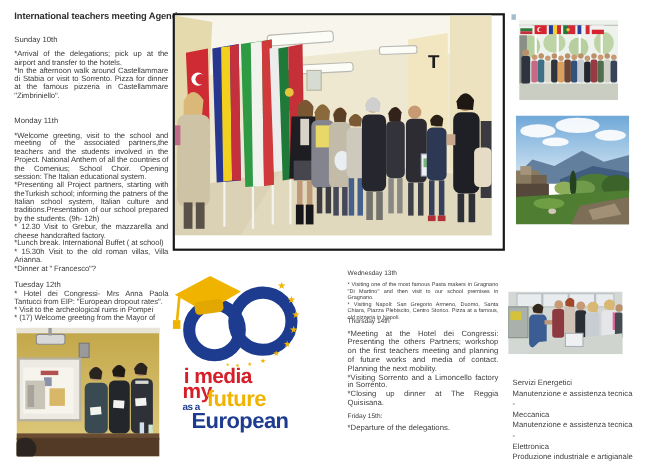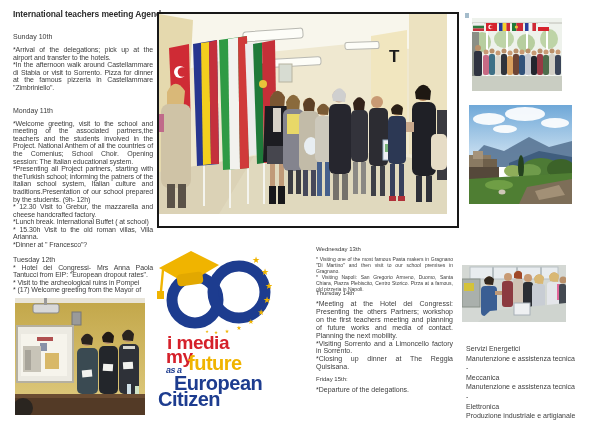--- a/index.html
+++ b/index.html
@@ -33,21 +33,21 @@
   .p3{left:469px;top:105px;}
   .p4{left:15px;top:298px;}
   .p5{left:462px;top:265px;}
   .tiny-mark{left:465px;top:13px;width:4px;height:5px;background:#a4bccb;}
   
   .logo{left:157px;top:246px;width:115px;height:170px;}
   .logo span{position:absolute;font-weight:bold;letter-spacing:-0.5px;line-height:1;}
   .lg-ilove{left:10px;top:87px;font-size:19px;color:#d5202a;}
   .lg-my{left:9px;top:101px;font-size:19px;color:#d5202a;text-align:center;}
   .lg-future{left:31px;top:107px;font-size:20px;color:#f0b400;}
-  .lg-asa{left:9px;top:120px;font-size:9px;color:#1d3c8f;letter-spacing:0;font-style:italic;}
+  .lg-asa{left:9px;top:120px;font-size:9px;color:#1d3c8f;letter-spacing:0;}
   .lg-euro{left:1px;top:127px;font-size:20px;color:#1d3c8f;margin-left:16px;}
   .lg-cit{left:1px;top:143px;font-size:20px;color:#1d3c8f;}
 </style>
 </head>
 <body>
 
 <div class="abs doc-title">International teachers meeting Agenda</div>
 
 <div class="abs col-left">
   <div class="sec1">
@@ -375,21 +375,20 @@
         <text x="70" y="87" font-size="5">★</text>
       <text x="59" y="88" font-size="4.5">★</text>
         <text x="50" y="87" font-size="4">★</text>
     </g>
   </svg>
   <span class="lg-ilove">i media</span>
   <span class="lg-my">my</span>
   <span class="lg-future">future</span>
   <span class="lg-asa">as a</span>
   <span class="lg-euro">European</span>
-  <span class="lg-cit">Citizen</span>
 </div>
 
 <svg class="abs photo p4" width="130" height="117" viewBox="0 0 130 117">
   <defs>
     <linearGradient id="wallg" x1="0" y1="0" x2="0" y2="1">
       <stop offset="0" stop-color="#c2a648"></stop>
         <stop offset="1" stop-color="#e0cc82"></stop>
     </linearGradient>
   </defs>
   <rect width="130" height="117" fill="url(#wallg)"></rect>

